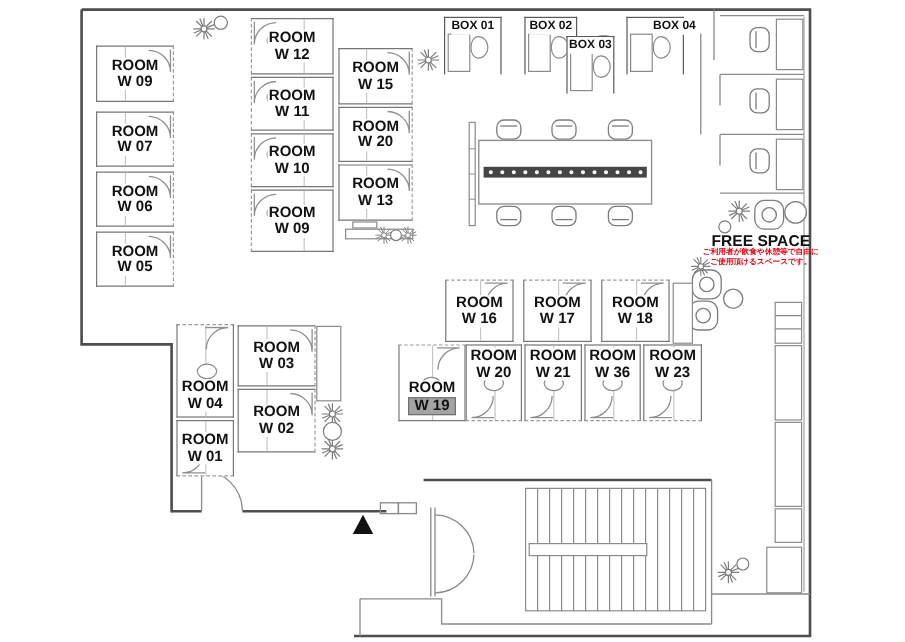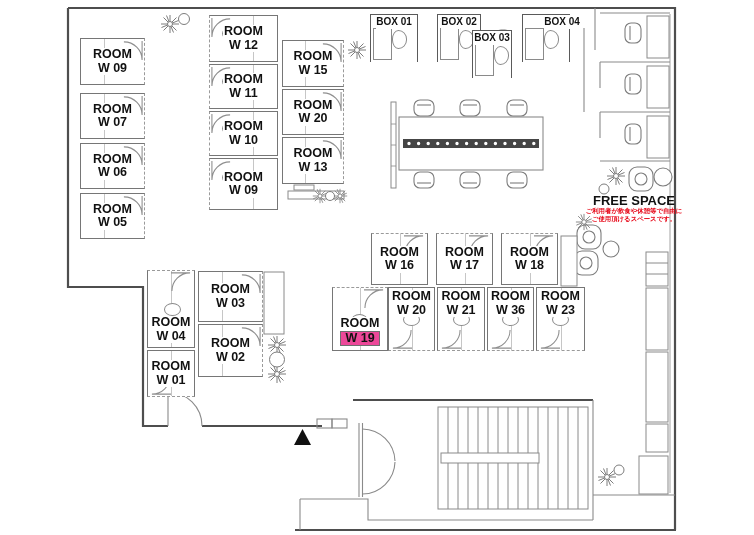--- a/index.html
+++ b/index.html
@@ -18,21 +18,21 @@
   .room.door-top{border-top:1px dashed #9a9a9a;}
   .room.door-bottom{border-bottom:1px dashed #9a9a9a;}
   .room.lp-top{align-items:flex-start;}
   .room.lp-bottom{align-items:flex-end;}
   .rlabel{
     position:relative;z-index:2;text-align:center;font-weight:bold;
     font-size:12.5px;line-height:13.5px;letter-spacing:0;background:#fff;padding:0 1px;
   }
   .lp-top .rlabel{margin-top:2px;}
   .lp-bottom .rlabel{margin-bottom:4px;}
-  .rlabel .num.plate{border:1px solid #6f6f6f;padding:0 4px;display:inline-block;background:#ec4899;}
+  .rlabel .num.plate{border:1px solid #6f6f6f;padding:0 4px;display:inline-block;background:#a3a3a3;}
   .divider{position:absolute;top:0;bottom:0;border-left:1px solid #c6c6c6;left:50%;}
   .door-right .divider{left:36%;}
   .door-left .divider{left:64%;}
   .chair{
     position:absolute;width:15px;height:11px;border:1px solid #8a8a8a;border-radius:50%;
     background:#fff;left:52%;top:24%;z-index:1;
   }
   .door-left .chair{left:18%;}
   .door-top .chair{left:34%;top:42%;}
   .door-bottom .chair{left:32%;top:40%;}

